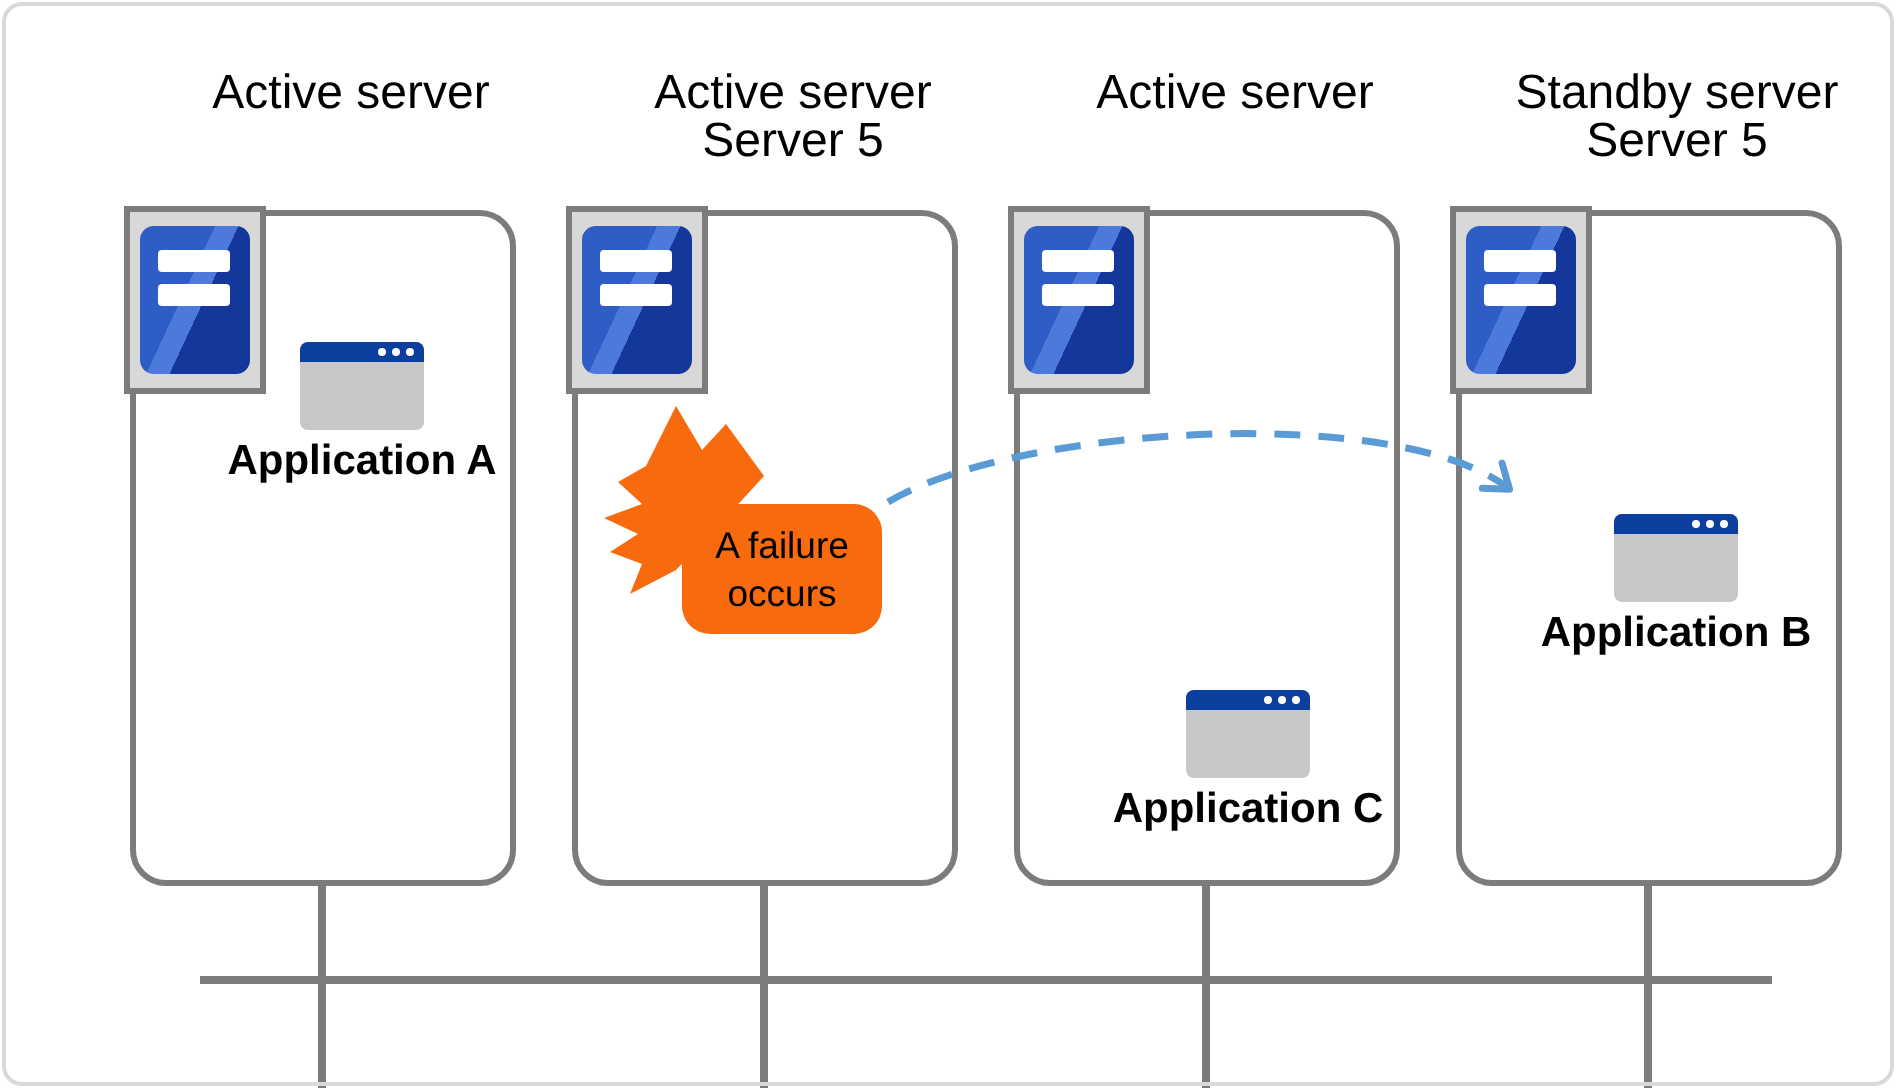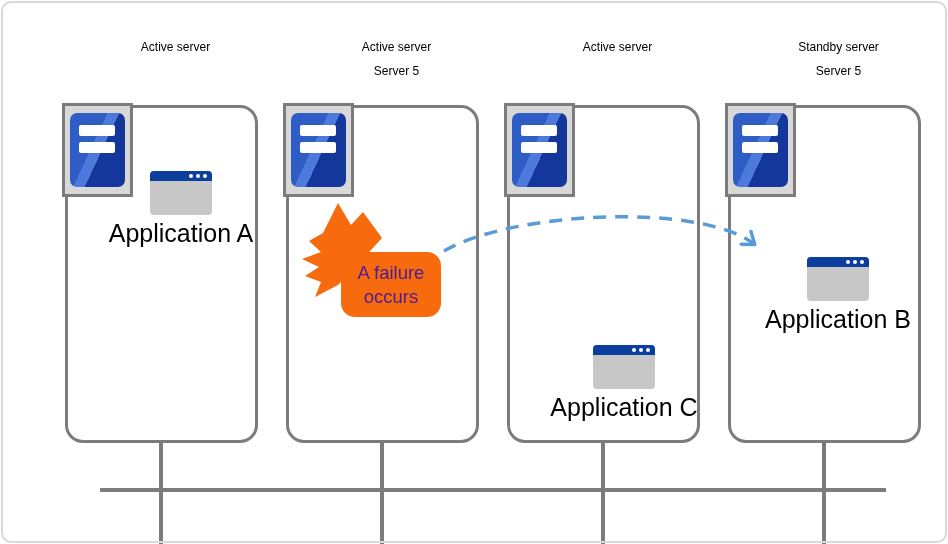--- a/index.html
+++ b/index.html
@@ -8,21 +8,21 @@
     font-family:"Liberation Sans", sans-serif; color:#000; overflow:hidden;
   }
   .frame{
     position:absolute; inset:1px; border:2px solid var(--frame_gray,#D9D9D9);
     border-radius:10px; pointer-events:none;
   }
   
   .server{ position:absolute; top:105px; width:193px; height:338px; }
   .title{
     position:absolute; top:-70px; left:14px; width:193px; text-align:center;
-    font-size:12px; line-height:24px; white-space:nowrap;
+    font-size:24px; line-height:24px; white-space:nowrap;
   }
   .sbox{
     position:absolute; inset:0; border:3px solid var(--line_gray,#7C7C7C);
     border-radius:18px; background:#fff; box-sizing:border-box;
   }
   .sicon{
     position:absolute; left:-3px; top:-2px; width:71px; height:94px;
     background:var(--icon_box_gray,#D8D8D8);
     border:3px solid var(--line_gray,#7C7C7C); box-sizing:border-box;
   }
@@ -51,33 +51,33 @@
   .wbar{
     position:absolute; left:0; top:0; right:0; height:10px;
     background:var(--window_titlebar_blue,#0C3E9E); border-radius:4px 4px 0 0;
   }
   .dot{
     position:absolute; top:3px; width:4px; height:4px; border-radius:50%; background:#fff;
   }
   .d1{right:5px;} .d2{right:12px;} .d3{right:19px;}
   .alabel{
     position:absolute; top:48px; left:50%; transform:translateX(-50%);
-    font-size:25px; white-space:nowrap;
+    font-size:21px; white-space:nowrap;font-weight:bold;
   }
   
   .bus{
     position:absolute; left:100px; top:488px; width:786px; height:4px;
     background:var(--line_gray,#7C7C7C);
   }
   
   .callout{
     position:absolute; left:341px; top:252px; width:100px; height:65px;
     background:var(--accent_orange,#F76A0D); border-radius:14px; z-index:6;
     display:flex; align-items:center; justify-content:center; text-align:center;
-    color:#4c1d95; font-size:18.5px; line-height:24px;
+    color:#000000; font-size:18.5px; line-height:24px;
   }
   .callout .ctext{ width:86px; }
   svg.overlay{ position:absolute; left:0; top:0; pointer-events:none; }
   #burst-svg{ z-index:5; }
   #arrow-svg{ z-index:7; }
   .burst{ fill:var(--accent_orange,#F76A0D); }
   .arrowpath{ stroke:var(--arrow_blue,#5B9BD5); stroke-width:3.5; fill:none;
               stroke-dasharray:13 9; }
   .ahead{ stroke:var(--arrow_blue,#5B9BD5); stroke-width:3.5; fill:none;
           stroke-linecap:round; stroke-linejoin:round; }

